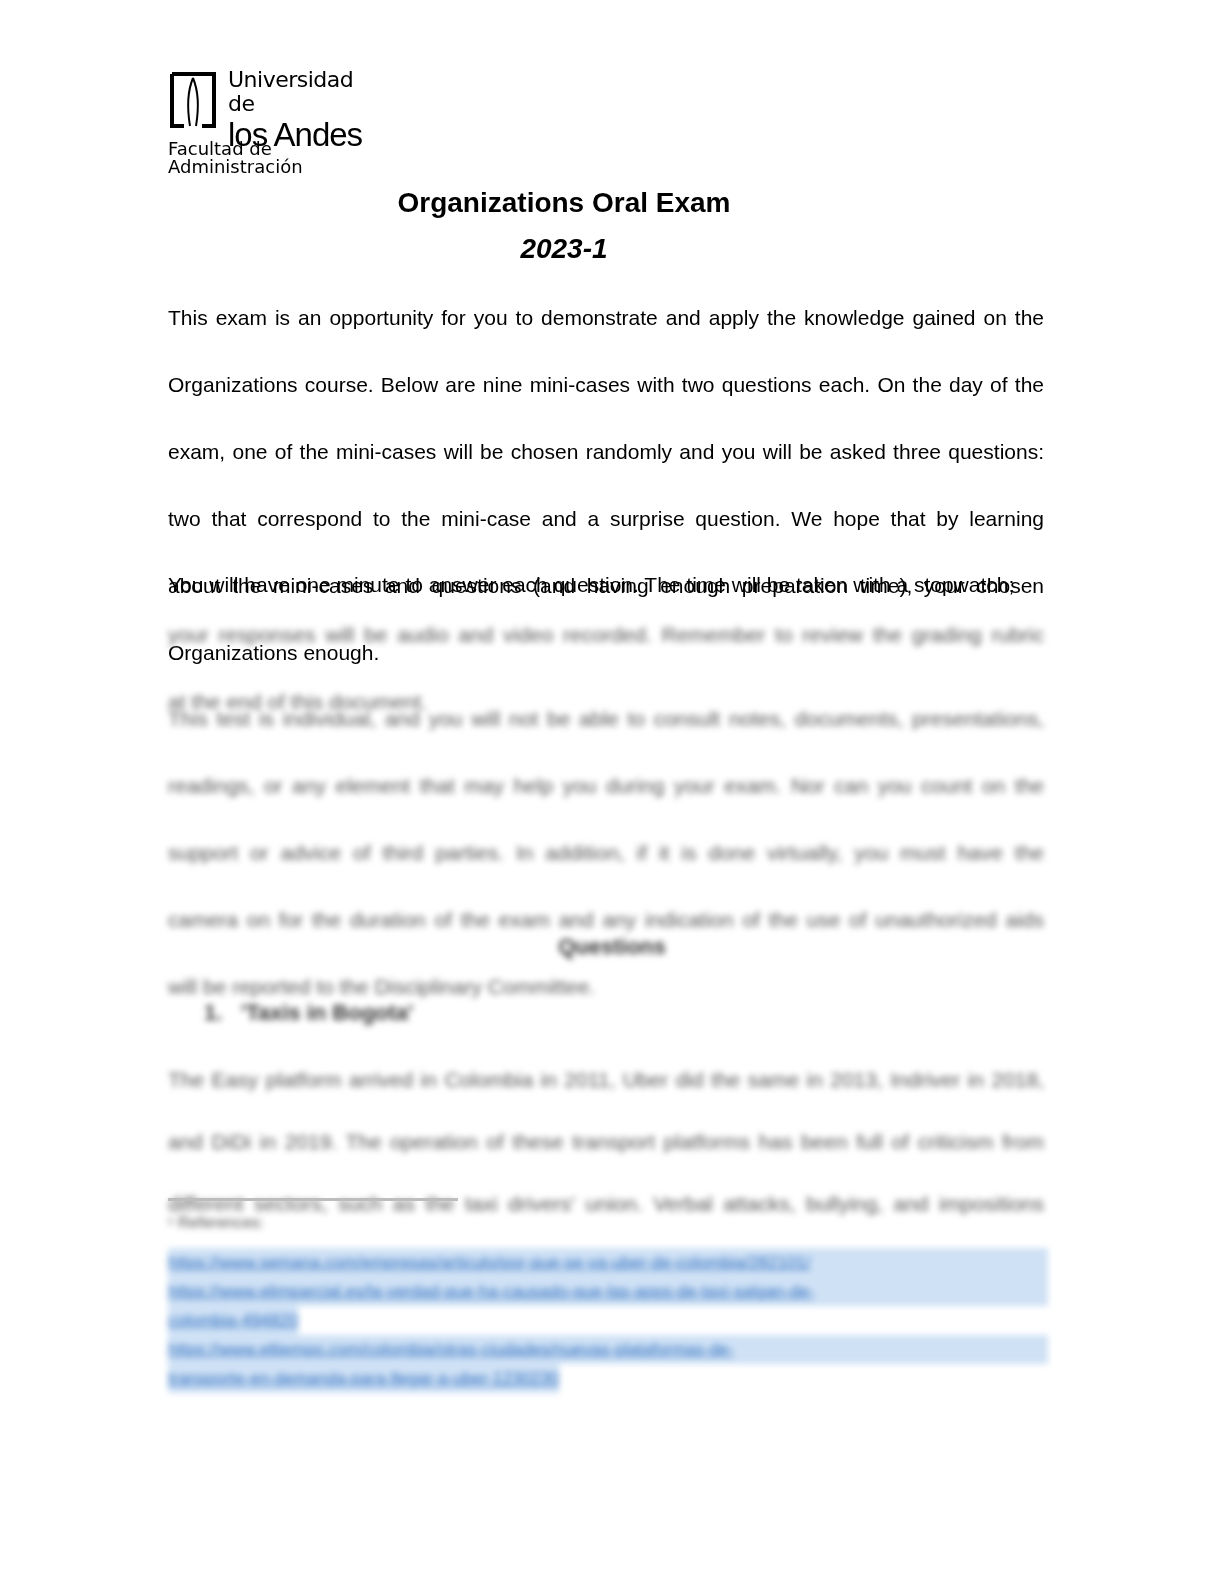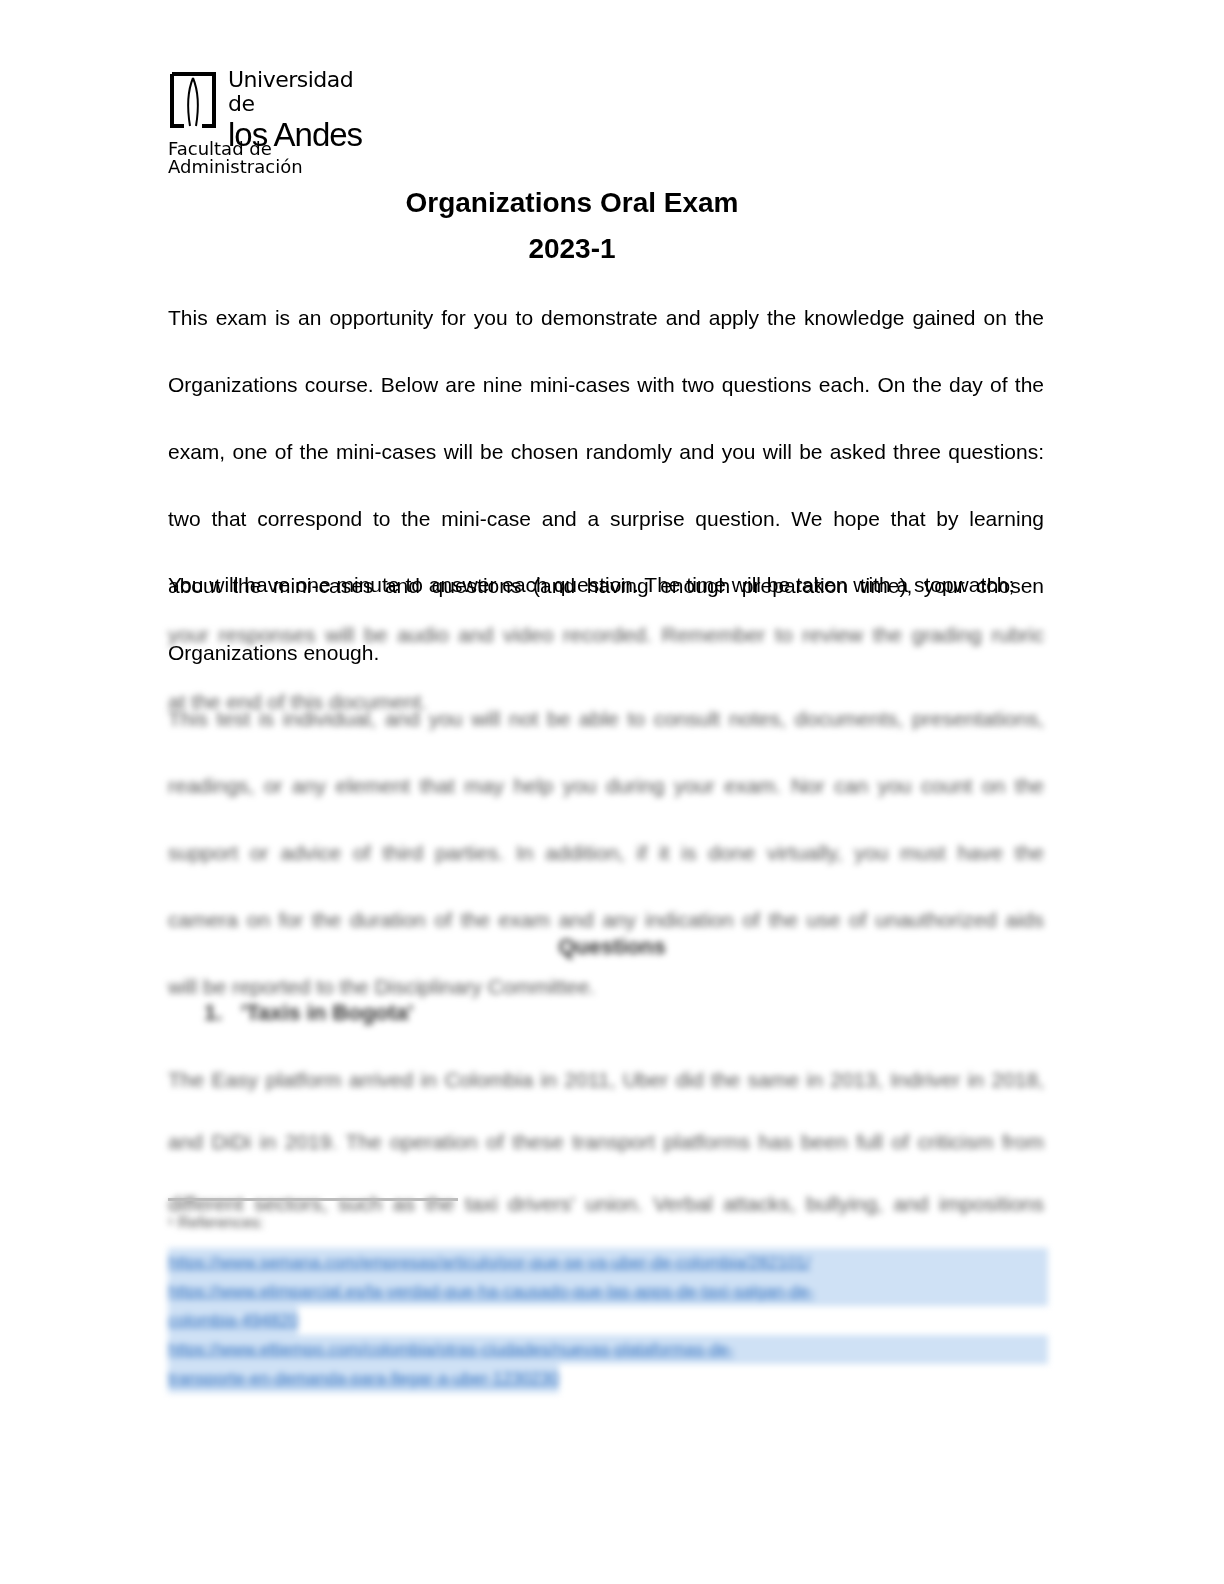--- a/index.html
+++ b/index.html
@@ -11,24 +11,24 @@
   .logo { position: absolute; left: 168px; top: 68px; width: 210px; height: 84px; }
   .logo-mark { position: absolute; left: 0; top: 2px; width: 50px; height: 60px; }
   .logo-line1 { position: absolute; left: 60px; top: 0px; font-size: 22px; line-height: 24px;
                 font-family: "DejaVu Sans", sans-serif; letter-spacing: -0.5px; }
   .logo-line2 { position: absolute; left: 60px; top: 22px; font-size: 33px; line-height: 36px;
                 font-family: Liberation Sans, sans-serif; letter-spacing: -1px; margin-top: 27px; }
   .logo-line3 { position: absolute; left: 0px; top: 72px; font-size: 18px; line-height: 18px;
                 font-family: "DejaVu Sans", sans-serif; letter-spacing: 0px; }
 
   
-  .title { position: absolute; left: 12px; width: 1120px; text-align: center; font-weight: bold;
+  .title { position: absolute; left: 4px; width: 1120px; text-align: center; font-weight: bold;
            font-size: 28px; line-height: 34px; }
   .title.t1 { top: 186px; }
-  .title.t2 { top: 232px; }
+  .title.t2 { top: 232px; font-style: italic; }
 
   
   .para { position: absolute; left: 168px; width: 876px; font-size: 21px; line-height: 33.5px;
           text-align: justify; }
   .p1 { top: 301px; }
   .p2 { top: 568px; }
   .line { display: block; }
   .just-last::after { content: ""; display: inline-block; width: 100%; }
 
   

